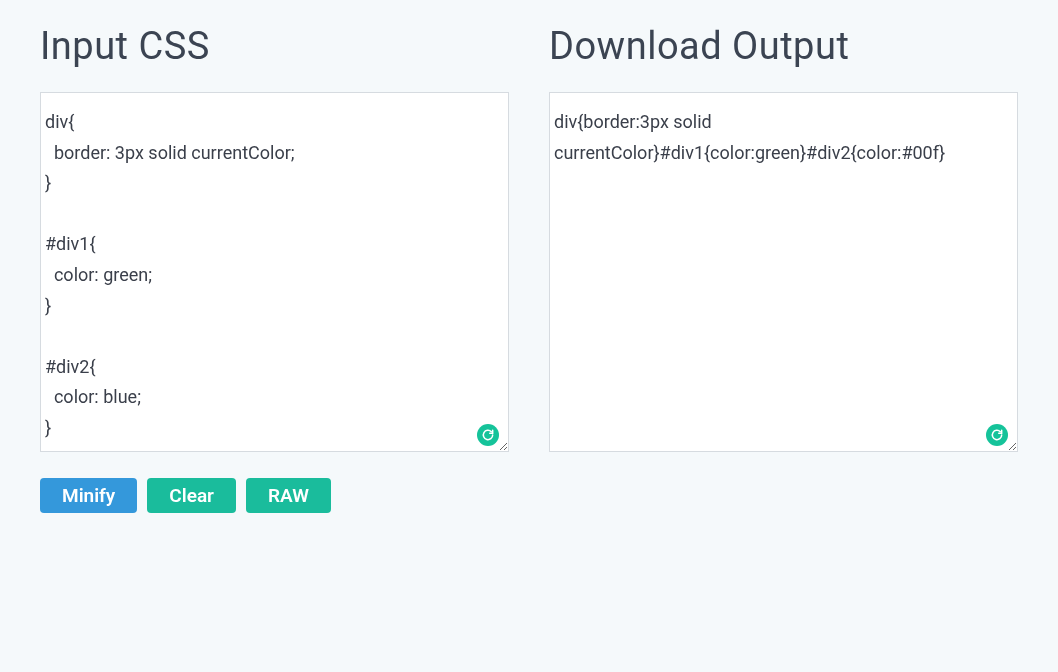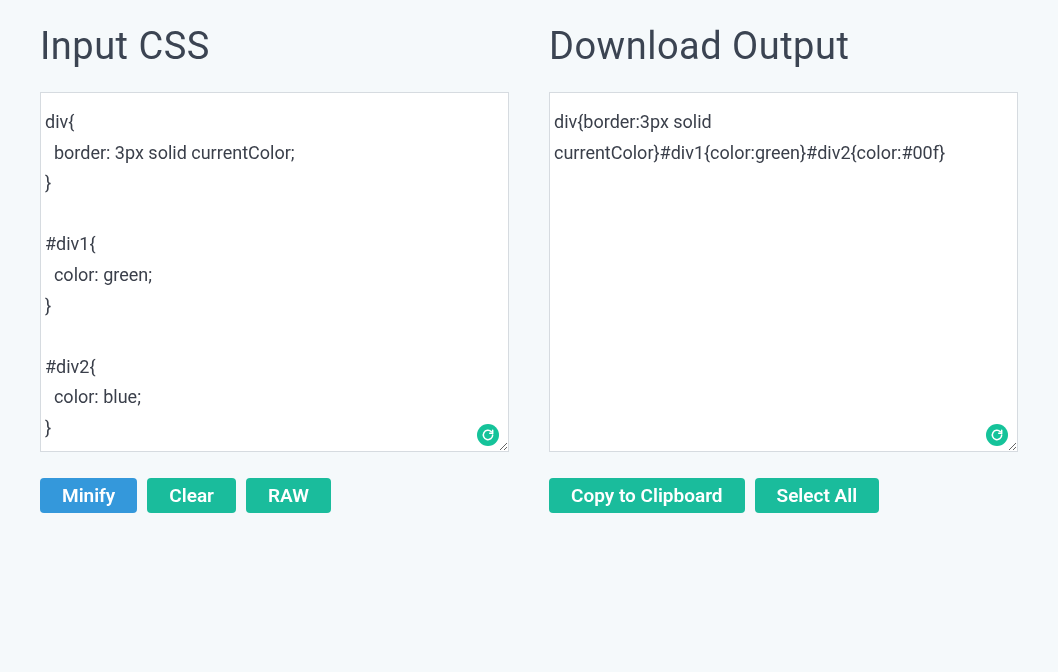--- a/index.html
+++ b/index.html
@@ -123,18 +123,14 @@
     <h2 class="section-title">Download Output</h2>
     <div class="ta-wrap">
       <textarea style="">div{border:3px solid currentColor}#div1{color:green}#div2{color:#00f}</textarea>
       <span class="grammarly-badge">
         <svg viewBox="0 0 24 24" fill="none" stroke="#ffffff" stroke-width="2.6" stroke-linecap="round">
           <path d="M20 12a8 8 0 1 1-2.34-5.66"></path>
           <polyline points="20 4 20 9 15 9"></polyline>
         </svg>
       </span>
     </div>
-    <div class="btn-row">
-      <button class="btn-teal">Copy to Clipboard</button>
-      <button class="btn-teal">Select All</button>
-    </div>
   </div>
 </div>
 
 </body></html>

